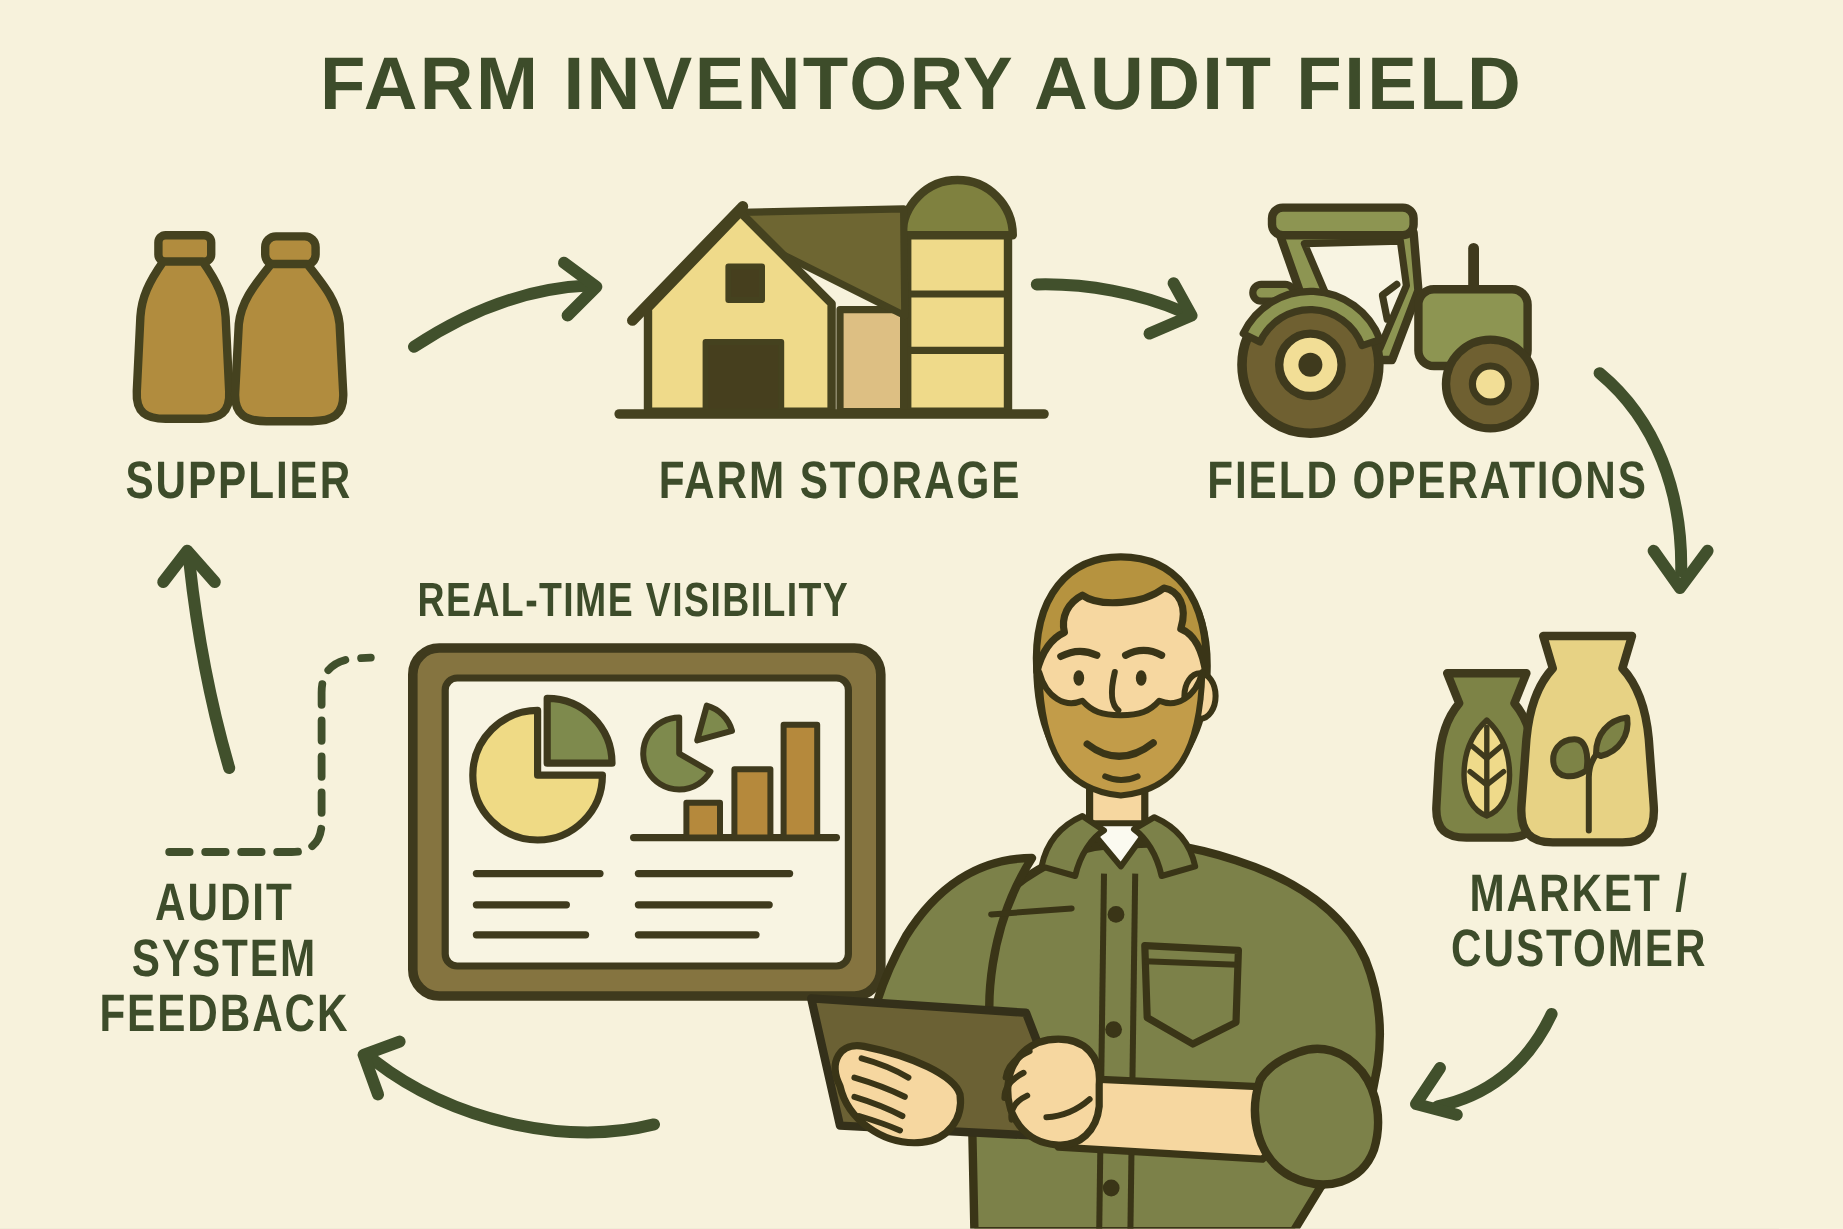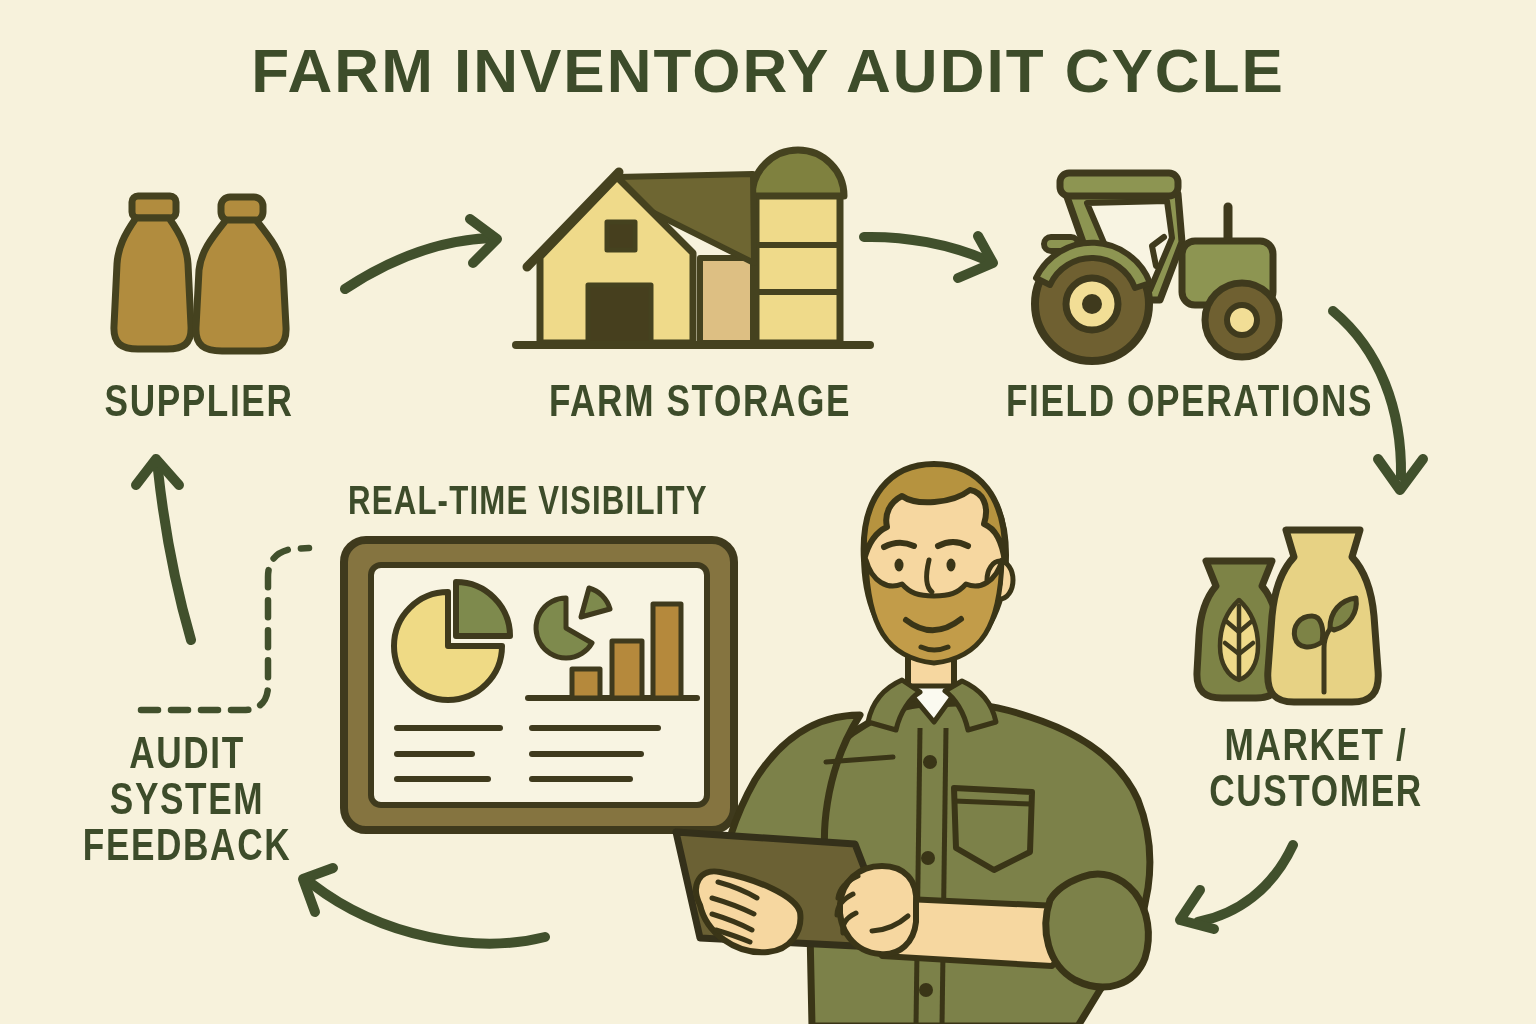--- a/index.html
+++ b/index.html
@@ -185,21 +185,21 @@
         <g stroke-width="5" fill="none" stroke-linecap="round">
           <path d="M858,876 Q840,884 838,898"></path>
           <path d="M853,894 Q837,902 837,915"></path>
           <path d="M856,913 Q841,920 843,933"></path>
           <path d="M908,916 Q892,930 872,931"></path>
         </g>
       </g>
     </g>
   </svg>
 
-  <div class="ttl">FARM INVENTORY AUDIT CYCLE</div>
+  <div class="ttl">FARM INVENTORY AUDIT FIELD</div>
 
   <div class="lbl" style="left:-1px;top:378px;">SUPPLIER</div>
 
   <div class="lbl" style="left:500px;top:378px;">FARM STORAGE</div>
 
   <div class="lbl" style="left:966px;top:378px;">FIELD OPERATIONS</div>
 
   <div class="lbl" style="left:1116px;top:722px;">
     <div>MARKET /</div>
     <div>CUSTOMER</div>

